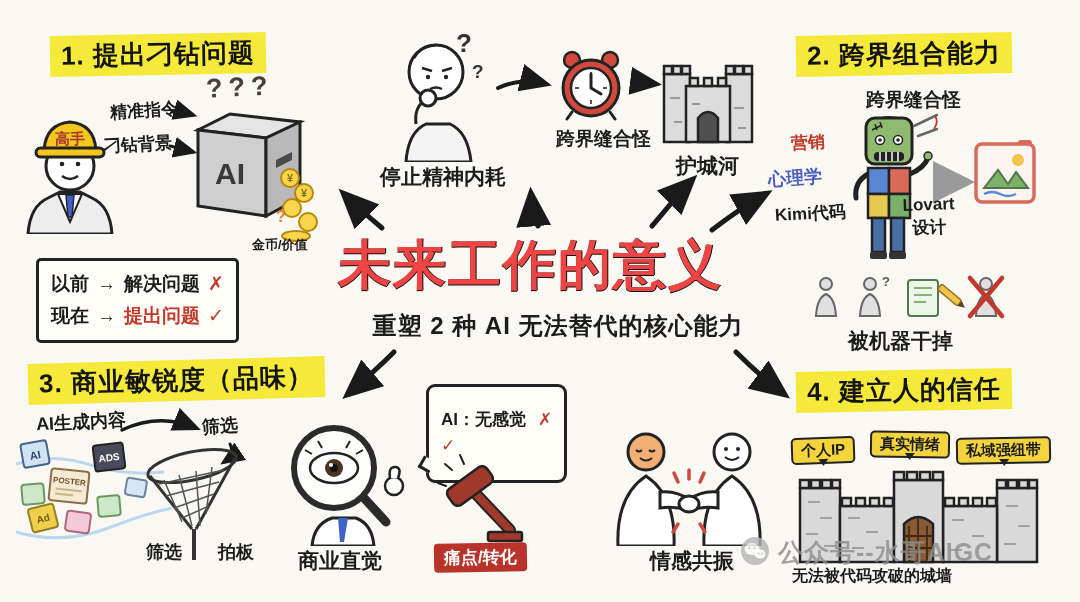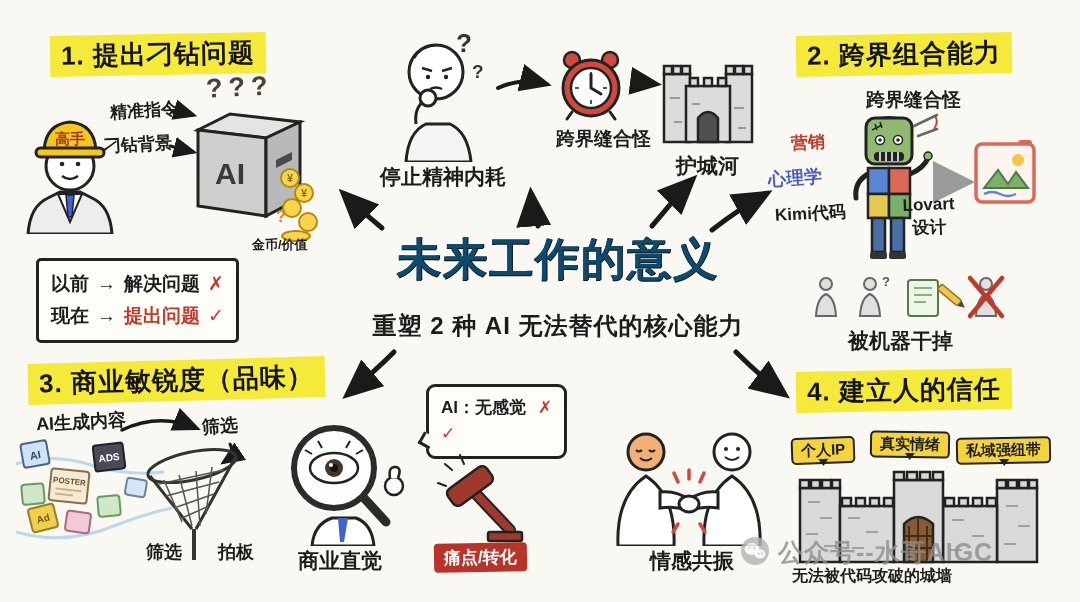--- a/index.html
+++ b/index.html
@@ -4,26 +4,26 @@
 <style>
   *{margin:0;padding:0;box-sizing:border-box}
   html,body{width:1080px;height:602px}
   body{font-family:"Liberation Sans","DejaVu Sans",sans-serif;background:#f6f4ec;overflow:hidden}
   #canvas{position:relative;width:1080px;height:602px;background:#faf8f2;color:#1c1c1c}
   .abs{position:absolute}
   .hl{background:#f5ea3a;color:#141414;font-weight:800;font-size:26px;padding:3px 11px;white-space:nowrap;letter-spacing:1px}
   .lbl{font-weight:800;color:#1c1c1c;white-space:nowrap}
   .red{color:#c0392b}
   .blue{color:#4a5fc0}
-  .title{font-weight:900;font-size:44px;letter-spacing:2px;color:#0c4a6e;text-align:center;width:440px;white-space:nowrap;text-shadow:1px 0 #101010,0 1px #101010}
+  .title{font-weight:900;font-size:53px;letter-spacing:2px;color:#ef4444;text-align:left;width:440px;white-space:nowrap;text-shadow:1px 0 #101010,0 1px #101010}
   .subtitle{font-weight:800;font-size:24px;text-align:center;width:460px;white-space:nowrap;letter-spacing:1px}
   .qmarks{font-weight:900;font-size:27px;color:#4a4038;letter-spacing:6px}
   .compare-box{background:#fffdf8;border:3px solid #222;border-radius:5px;padding:7px 12px;font-size:19px;font-weight:800;line-height:1.7;white-space:nowrap}
   .cmp-line{display:flex;align-items:center;gap:8px}
-  .bubble{background:#fffdf8;border:3px solid #222;border-radius:9px;padding:8px 12px;font-size:17px;font-weight:800;line-height:1.55;white-space:nowrap}
+  .bubble{background:#fffdf8;border:3px solid #222;border-radius:9px;padding:20px 12px;font-size:17px;font-weight:800;line-height:1.55;white-space:nowrap}
   .bline{display:flex;justify-content:space-between;align-items:center;gap:12px}
   .bubble-tail{position:absolute;left:-9px;bottom:9px;width:13px;height:13px;background:#fffdf8;border-left:3px solid #222;border-bottom:3px solid #222;transform:rotate(30deg)}
   .tag{background:#f3d43c;border:2.5px solid #222;border-radius:5px;padding:2px 8px;font-size:15px;font-weight:800;white-space:nowrap}
   .tag-tail{position:absolute;left:50%;bottom:-9px;margin-left:-5px;width:0;height:0;border:5px solid transparent;border-top:7px solid #222}
   .gavel-badge{background:#b8342a;color:#fff;font-size:17px;font-weight:800;padding:3px 10px;border-radius:4px;white-space:nowrap}
   .lovart{font-size:17px;font-weight:800;text-align:center;line-height:1.35;white-space:nowrap}
   .wm{display:flex;align-items:flex-start;gap:8px;opacity:.82;z-index:10}
   .wm-text{font-size:25px;font-weight:700;color:#8f8f8f;letter-spacing:1px;white-space:nowrap}
   svg text{font-family:"Liberation Sans","DejaVu Sans",sans-serif}
 </style>

